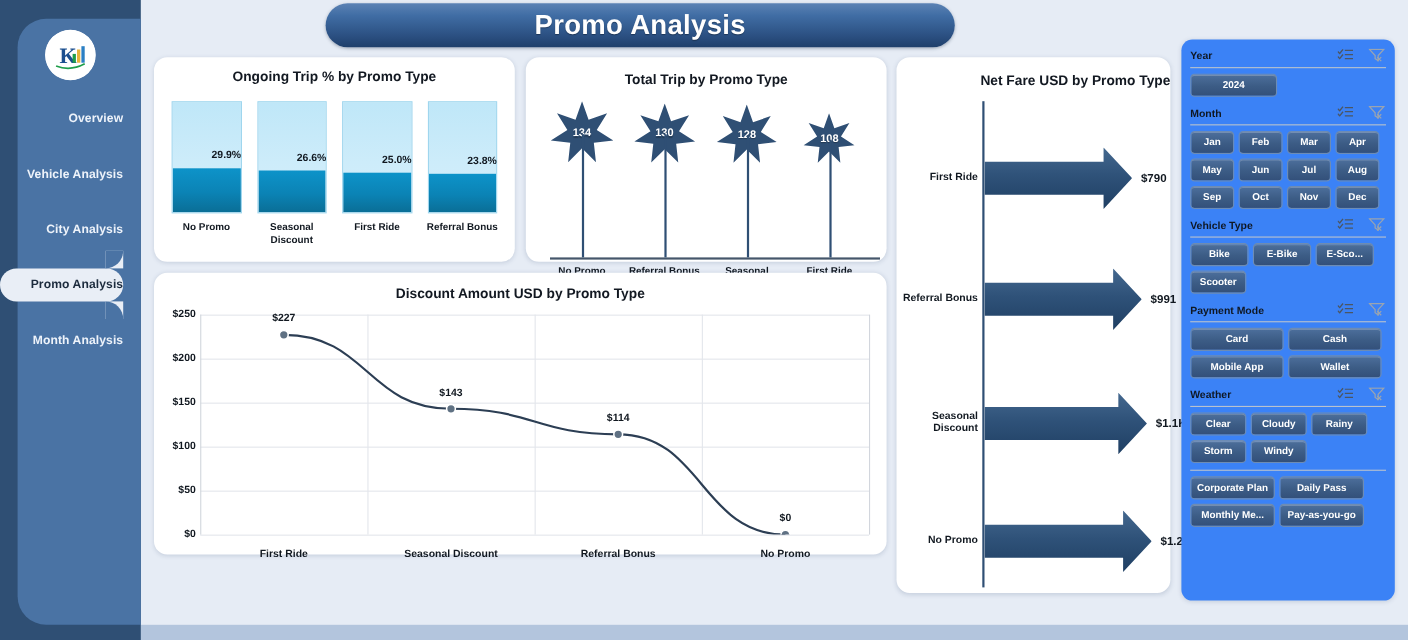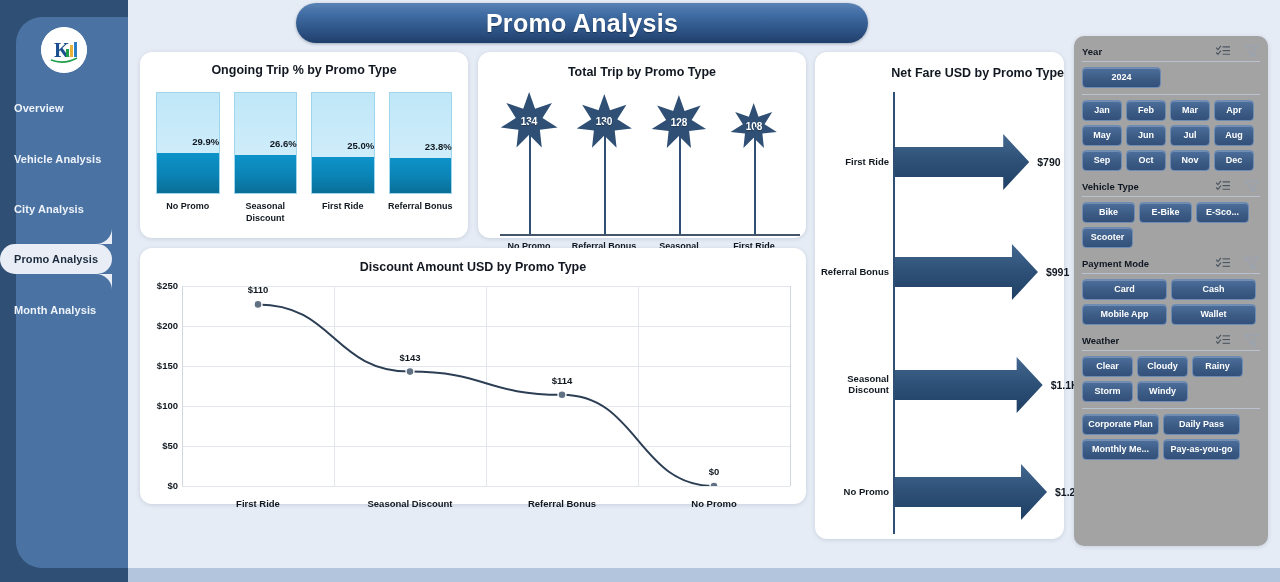--- a/index.html
+++ b/index.html
@@ -39,20 +39,21 @@
   }
   .nav-items { position: absolute; left: 0; top: 0; width: 112px; }
   .nav-item {
     position: absolute; left: 0; width: 112px; height: 30px;
     display: flex; align-items: center;
     color: #eef3fa;
     font-size: 11px; font-weight: bold;
     padding-left: 14px;
     letter-spacing: .1px;
     cursor: pointer;
+    justify-content: flex-end;
   }
   .nav-item.active {
     color: #1c2b3d;
     background: #e9eef6;
     border-radius: 16px;
     width: 112px;
     box-shadow: 0 0 0 0 transparent;
   }
   .notch-up, .notch-dn {
     position: absolute; left: 96px; width: 16px; height: 16px; background: #e9eef6;
@@ -164,21 +165,21 @@
     font-size: 9.5px; font-weight: bold; color: #111820;
   }
   .dlabel {
     position: absolute; text-align: center; width: 60px;
     font-size: 9.5px; font-weight: bold; color: #111820;
   }
 
   
   #filters {
     position: absolute; left: 1074px; top: 36px; width: 194px; height: 510px;
-    background: #a3a3a3; border-radius: 10px;
+    background: #3b82f6; border-radius: 10px;
     box-shadow: 0 1px 4px rgba(60,85,120,.18);
     padding: 6px 8px 0 8px;
     overflow: hidden;
   }
   .f-group { margin-bottom: 2px; }
   .f-head { position: relative; height: 19px; display: flex; align-items: center; }
   .f-title { font-size: 9.5px; font-weight: bold; color: #0f1722; }
   .f-icons { position: absolute; right: 1px; top: 2px; display: flex; gap: 13px; align-items: center; }
   .f-rule { height: 1px; background: #b9c2ce; margin: 0 0 5px 0; }
   .f-chips { display: flex; flex-wrap: wrap; gap: 4px; margin-bottom: 6px; }
@@ -409,21 +410,21 @@
         <div class="gridline gl-v" style="left: 456px;"></div>
         <div class="gridline gl-v" style="left: 0px; background: rgb(210, 214, 221);"></div>
         <div class="gridline gl-v" style="left: 608px; background: rgb(210, 214, 221);"></div>
         <svg width="608" height="200" style="position: absolute; left: 0px; top: 0px;">
           <path d="M76,18.400000000000006 C152,18.400000000000006 152,85.60000000000001 228,85.60000000000001 C304,85.60000000000001 304,108.8 380,108.8 C456,108.8 456,200 532,200" fill="none" stroke="#2c3e54" stroke-width="2"></path>
           <circle cx="76" cy="18.400000000000006" r="4" fill="#5f7183" stroke="#ffffff" stroke-width="1.4"></circle>
           <circle cx="228" cy="85.60000000000001" r="4" fill="#5f7183" stroke="#ffffff" stroke-width="1.4"></circle>
           <circle cx="380" cy="108.8" r="4" fill="#5f7183" stroke="#ffffff" stroke-width="1.4"></circle>
           <circle cx="532" cy="200" r="4" fill="#5f7183" stroke="#ffffff" stroke-width="1.4"></circle>
         </svg>
-        <div class="dlabel" style="left: 46px; top: -1.6px;">$110</div>
+        <div class="dlabel" style="left: 46px; top: -1.6px;">$227</div>
         <div class="xtick" style="left: 6px; top: 212px;">First Ride</div>
         <div class="dlabel" style="left: 198px; top: 65.6px;">$143</div>
         <div class="xtick" style="left: 158px; top: 212px;">Seasonal Discount</div>
         <div class="dlabel" style="left: 350px; top: 88.8px;">$114</div>
         <div class="xtick" style="left: 310px; top: 212px;">Referral Bonus</div>
         <div class="dlabel" style="left: 502px; top: 180px;">$0</div>
         <div class="xtick" style="left: 462px; top: 212px;">No Promo</div>
       </div>
   </div>
 
@@ -444,20 +445,36 @@
       <path d="M8.5 8.5 l4 4 M12.5 8.5 l-4 4" stroke="#9aa4b1" stroke-width="1.2"></path>
     </svg></span>
           </div>
         </div>
         <div class="f-rule"></div>
         <div class="f-chips">
           <div class="chip w1">2024</div>
         </div>
       </div>
       <div class="f-group">
+        <div class="f-head">
+          <div class="f-title">Month</div>
+          <div class="f-icons">
+            <span><svg width="15" height="13" viewBox="0 0 16 14">
+      <path d="M0 3 l2 2 l3.2 -4" stroke="#4b5663" stroke-width="1.3" fill="none"></path>
+      <path d="M0 8 l2 2 l3.2 -4" stroke="#4b5663" stroke-width="1.3" fill="none"></path>
+      <line x1="7" y1="2" x2="15" y2="2" stroke="#4b5663" stroke-width="1.2"></line>
+      <line x1="7" y1="6" x2="15" y2="6" stroke="#4b5663" stroke-width="1.2"></line>
+      <line x1="7" y1="10" x2="15" y2="10" stroke="#4b5663" stroke-width="1.2"></line>
+    </svg></span>
+            <span><svg width="15" height="13" viewBox="0 0 16 14">
+      <path d="M1 1 H15 L9.5 7 V12 L6.5 10 V7 Z" stroke="#9aa4b1" stroke-width="1.2" fill="none"></path>
+      <path d="M8.5 8.5 l4 4 M12.5 8.5 l-4 4" stroke="#9aa4b1" stroke-width="1.2"></path>
+    </svg></span>
+          </div>
+        </div>
         <div class="f-rule"></div>
         <div class="f-chips">
           <div class="chip w2">Jan</div>
           <div class="chip w2">Feb</div>
           <div class="chip w2">Mar</div>
           <div class="chip w2">Apr</div>
           <div class="chip w2">May</div>
           <div class="chip w2">Jun</div>
           <div class="chip w2">Jul</div>
           <div class="chip w2">Aug</div>

